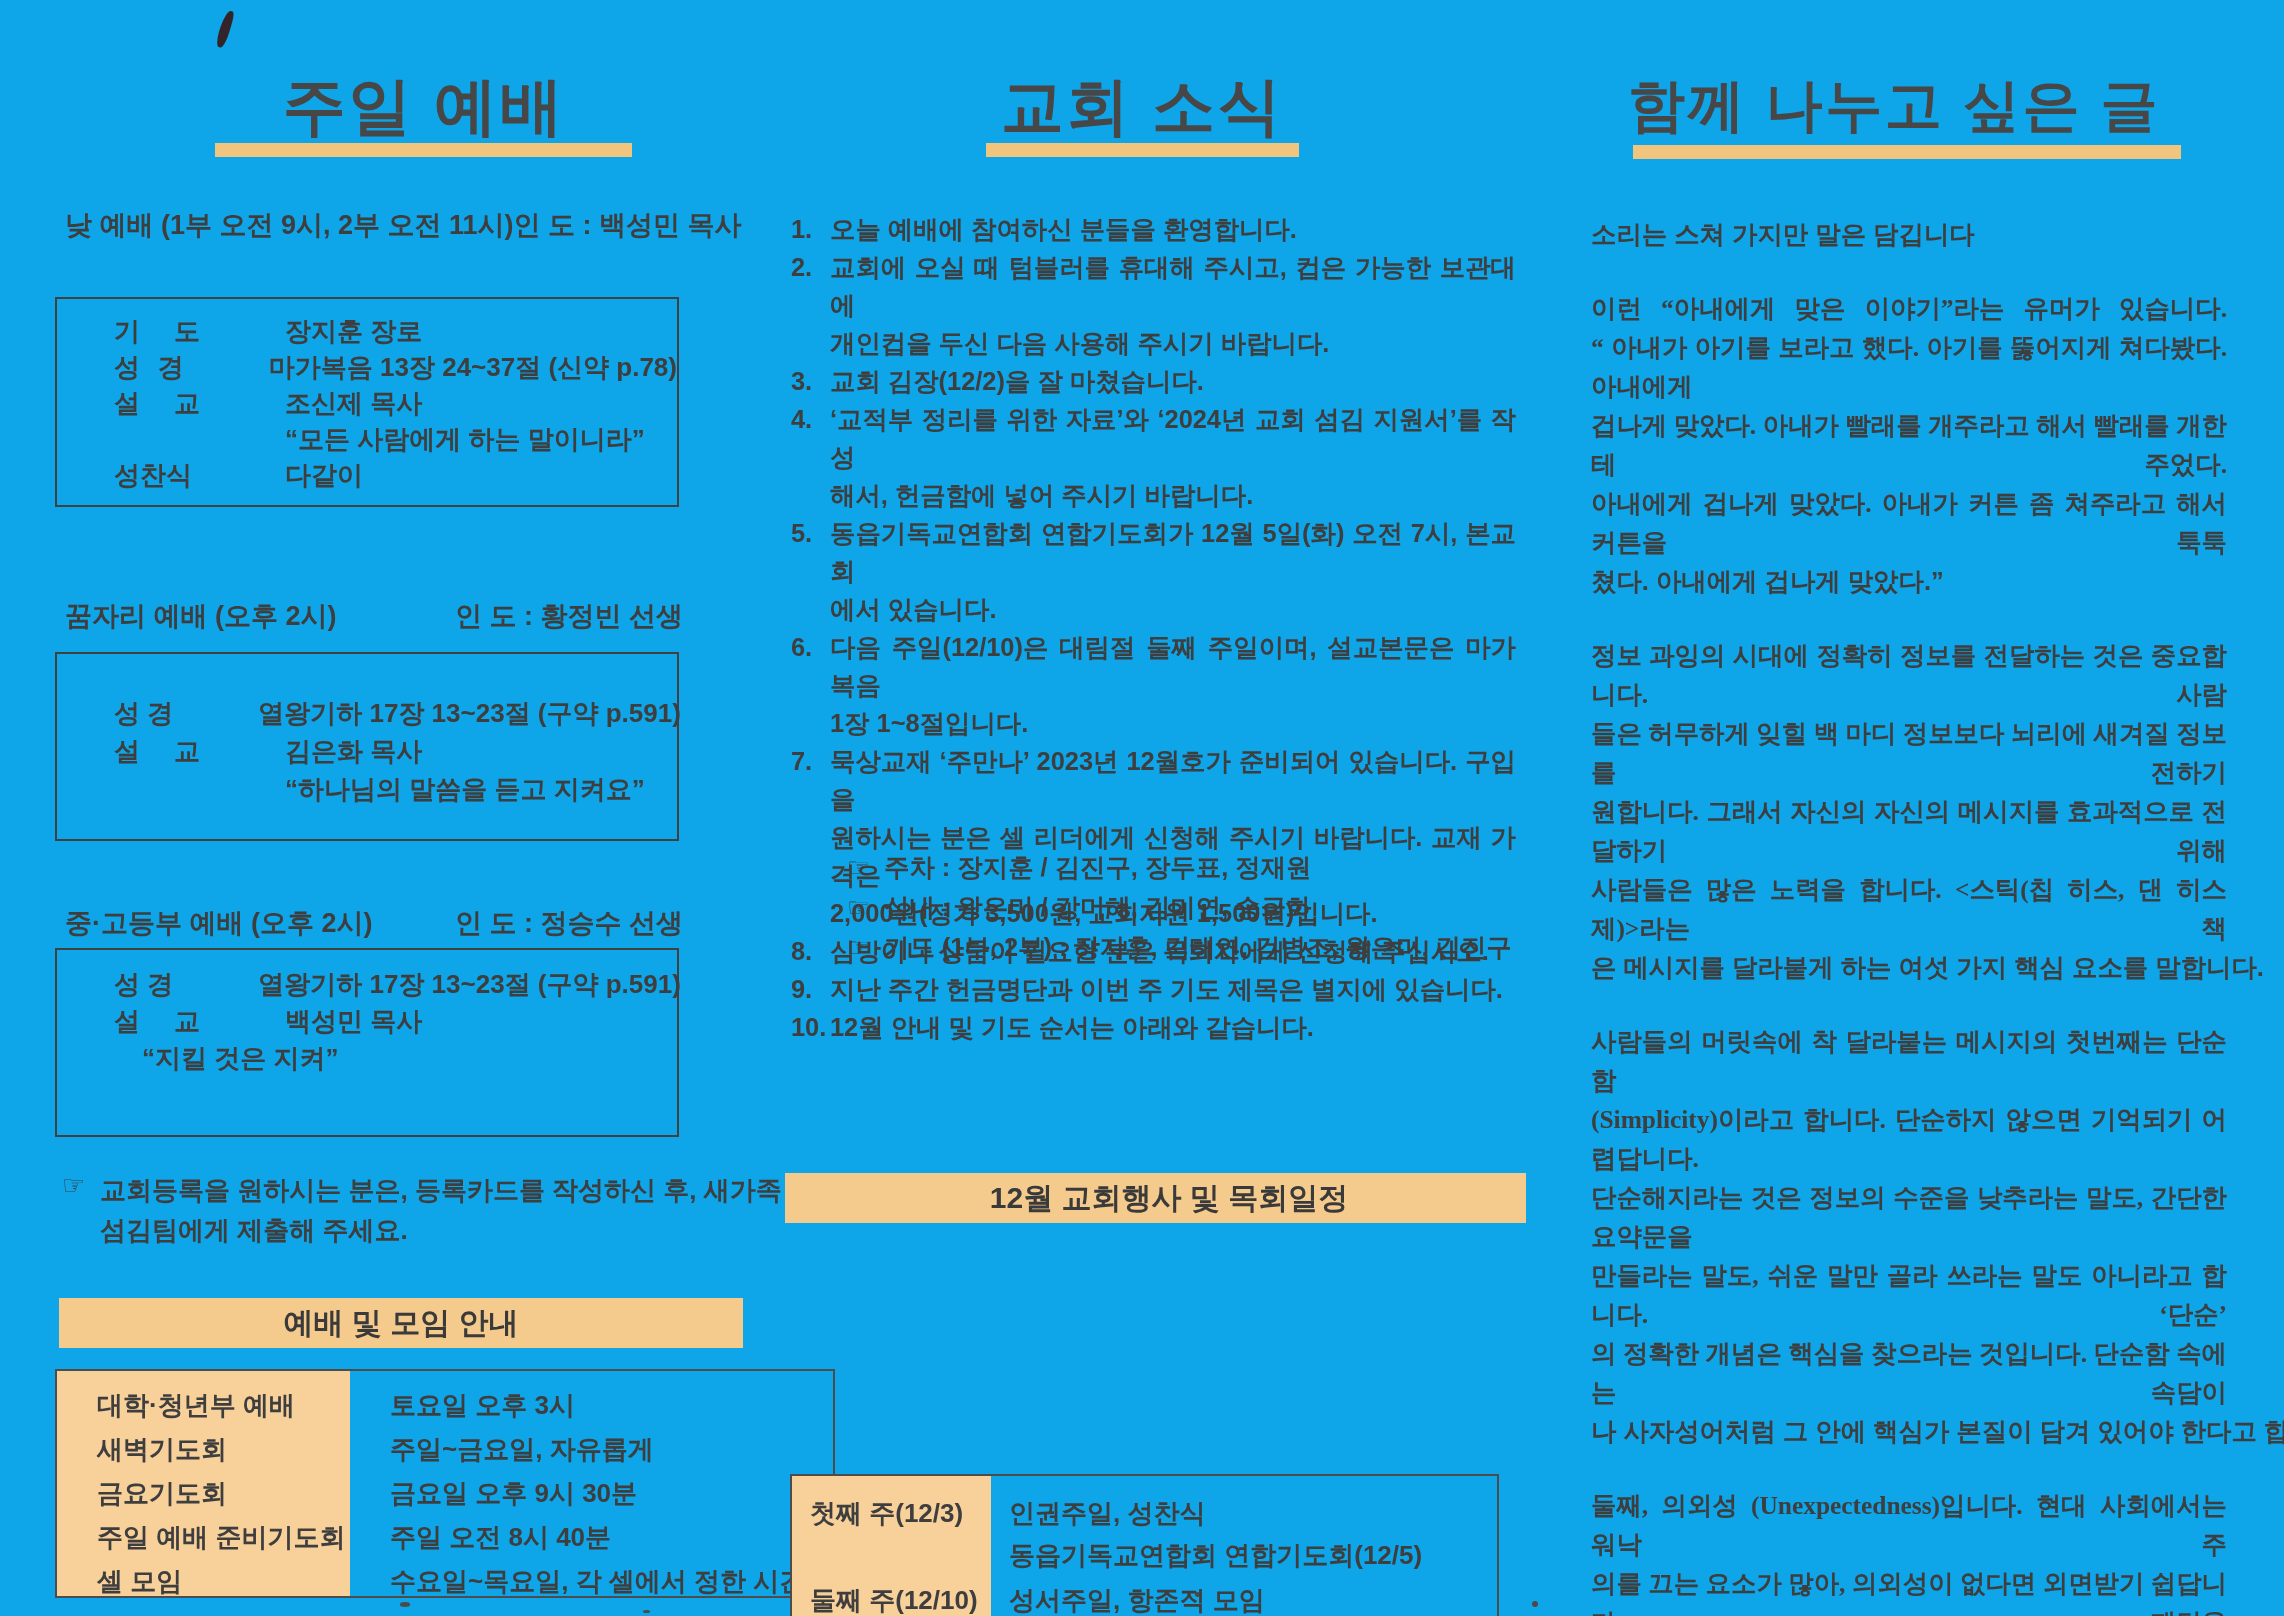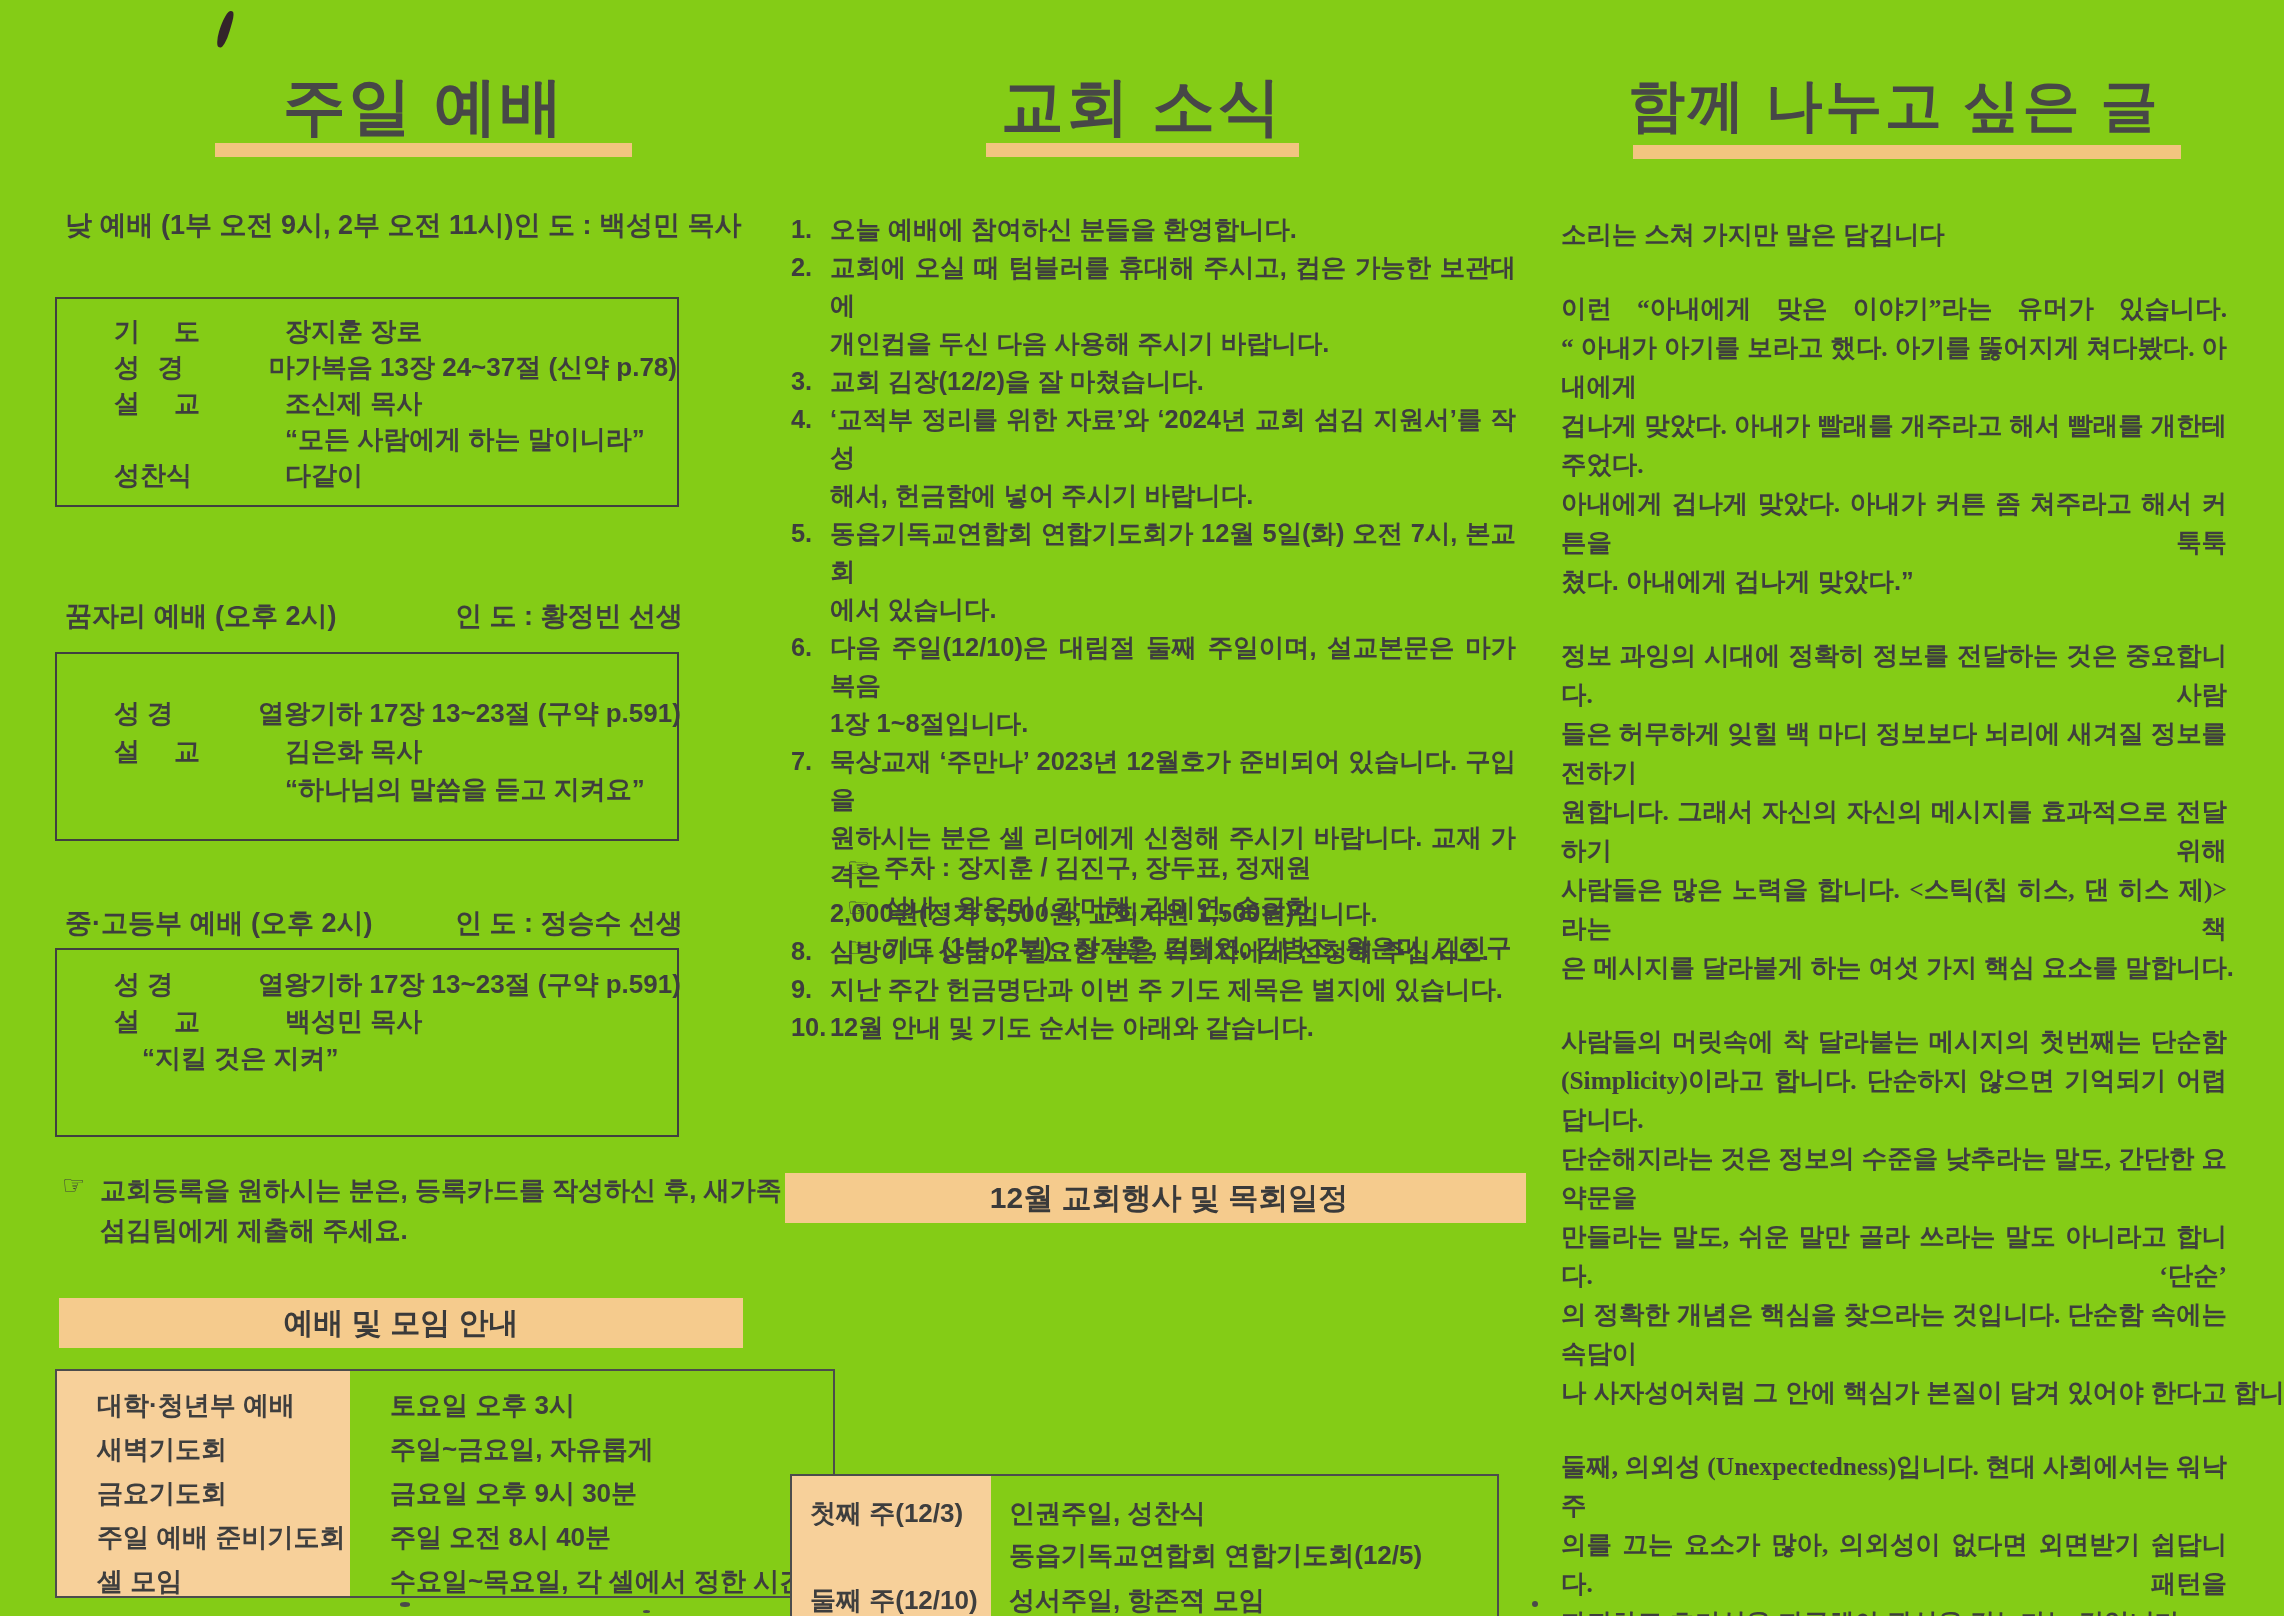--- a/index.html
+++ b/index.html
@@ -1,18 +1,18 @@
 <!DOCTYPE html>
 <html style="font-size:10.4px"><head>
 <meta charset="utf-8">
 <style>
   html,body{margin:0;padding:0;background:#e8e6e0;}
   .page{
     position:relative; width:2284px; height:1617px;
-    background:#84cc16; overflow:hidden;
+    background:#0ea5e9; overflow:hidden;
     font-family:"Liberation Sans","DejaVu Sans",sans-serif;
     color:#3e3e3e; font-weight:700;
   }
   .abs{position:absolute;}
   
   .big-title{font-size:63px; letter-spacing:2.6px; color:#474747; text-align:center; white-space:nowrap;}
   .title-bar{height:13.7px;}
   
   .svc-header{display:flex; justify-content:space-between; font-size:27px; white-space:nowrap;}
   .svc-box{border:2px solid #404040; box-sizing:border-box;}
@@ -42,21 +42,21 @@
   .news-item{display:flex; font-size:25.4px;}
   .news-no{width:39px; line-height:38px;}
   .news-lines{flex:1; min-width:0;}
   .news-lines div{line-height:38px; white-space:nowrap;}
   .news-lines .jline{text-align:justify; text-align-last:justify; white-space:normal;}
   .duty{display:flex; font-size:25.4px; line-height:40px; white-space:nowrap;}
   .duty-marker{width:37px; font-weight:400;}
   
   .essay{width:666px; font-size:25.4px;}
   .para{margin-bottom:35px;}
-  .para div{line-height:39px; white-space:nowrap;}
+  .para div{line-height:39px; white-space:nowrap;margin-left:30px;}
   .para .jline{text-align:justify; text-align-last:justify; white-space:normal;font-family:Liberation Serif, serif;}
   
   .pen-mark{width:9.8px; height:38px; background:#33242a; border-radius:70% 30% 55% 45%; transform:rotate(16deg);}
   .speck{background:#4a4a4a; border-radius:50%;}
 </style>
 </head>
 <body>
 
 <div class="page">
 

